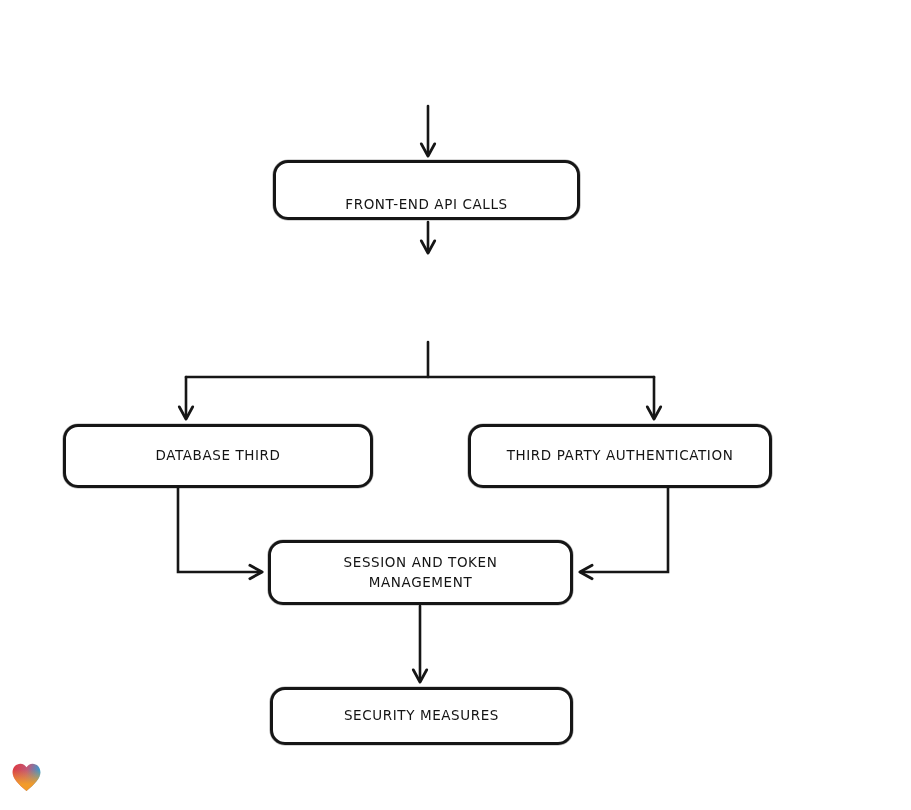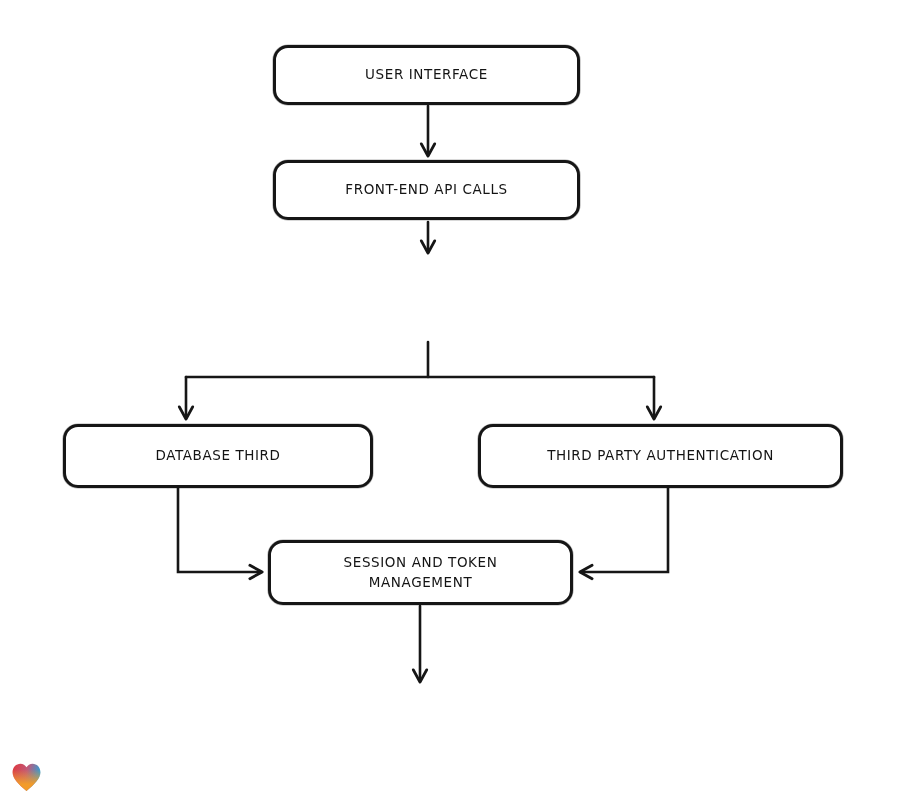--- a/index.html
+++ b/index.html
@@ -40,24 +40,24 @@
     line-height: 1.45;
     letter-spacing: 0.6px;
     color: #141414;
     white-space: pre-line;
     padding: 2px 10px;
     font-variant: small-caps;
     text-transform: none;
   }
   
   #node-user-interface        { left: 273px; top:  45px; width: 307px; height: 60px; }
-  #node-front-end-api-calls   { left: 273px; top: 160px; width: 307px; height: 60px; }
+  #node-front-end-api-calls   { left: 273px; top: 160px; width: 307px; height: 60px; align-items: flex-end; }
   #node-back-end-auth-service { left: 273px; top: 258px; width: 307px; height: 84px; }
   #node-database-layer        { left:  63px; top: 424px; width: 310px; height: 64px; }
-  #node-third-party-auth      { left: 478px; top: 424px; width: 365px; height: 64px; }
+  #node-third-party-auth      { left: 468px; top: 424px; width: 304px; height: 64px; }
   #node-session-token-mgmt    { left: 268px; top: 540px; width: 305px; height: 65px; }
   #node-security-measures     { left: 270px; top: 687px; width: 303px; height: 58px; }
 
   #brand-logo {
     position: absolute;
     left: 10px;
     top: 761px;
     width: 33px;
     height: 33px;
     cursor: pointer;
@@ -87,42 +87,42 @@
       <path d="M654 377 V 418" marker-end="url(#ah)"></path>
 
       <path d="M178 488 V 572 H 261" marker-end="url(#ah)"></path>
 
       <path d="M668 488 V 572 H 581" marker-end="url(#ah)"></path>
 
       <path d="M420 606 V 681" marker-end="url(#ah)"></path>
     </g>
   </svg>
 
-  <div class="node" id="node-user-interface">
-    <span class="label">USER INTERFACE</span>
-  </div>
 
   <div class="node" id="node-front-end-api-calls">
     <span class="label">FRONT-END API CALLS</span>
   </div>
 
 
   <div class="node" id="node-database-layer">
     <span class="label">DATABASE THIRD</span>
   </div>
 
   <div class="node" id="node-third-party-auth">
     <span class="label">THIRD PARTY AUTHENTICATION</span>
   </div>
 
   <div class="node" id="node-session-token-mgmt">
     <span class="label">SESSION AND TOKEN
 MANAGEMENT</span>
   </div>
 
+  <div class="node" id="node-security-measures">
+    <span class="label">SECURITY MEASURES</span>
+  </div>
 
   <svg id="brand-logo" viewBox="0 0 32 32" xmlns="http://www.w3.org/2000/svg">
     <defs>
       <linearGradient id="hg-rb" x1="0" y1="0" x2="1" y2="0.25">
         <stop offset="0" stop-color="#e1373c"></stop>
         <stop offset="0.55" stop-color="#c05a7a"></stop>
         <stop offset="1" stop-color="#2f9ed6"></stop>
       </linearGradient>
       <linearGradient id="hg-orange" x1="0" y1="0" x2="0" y2="1">
         <stop offset="0.2" stop-color="#f29b2a" stop-opacity="0"></stop>

